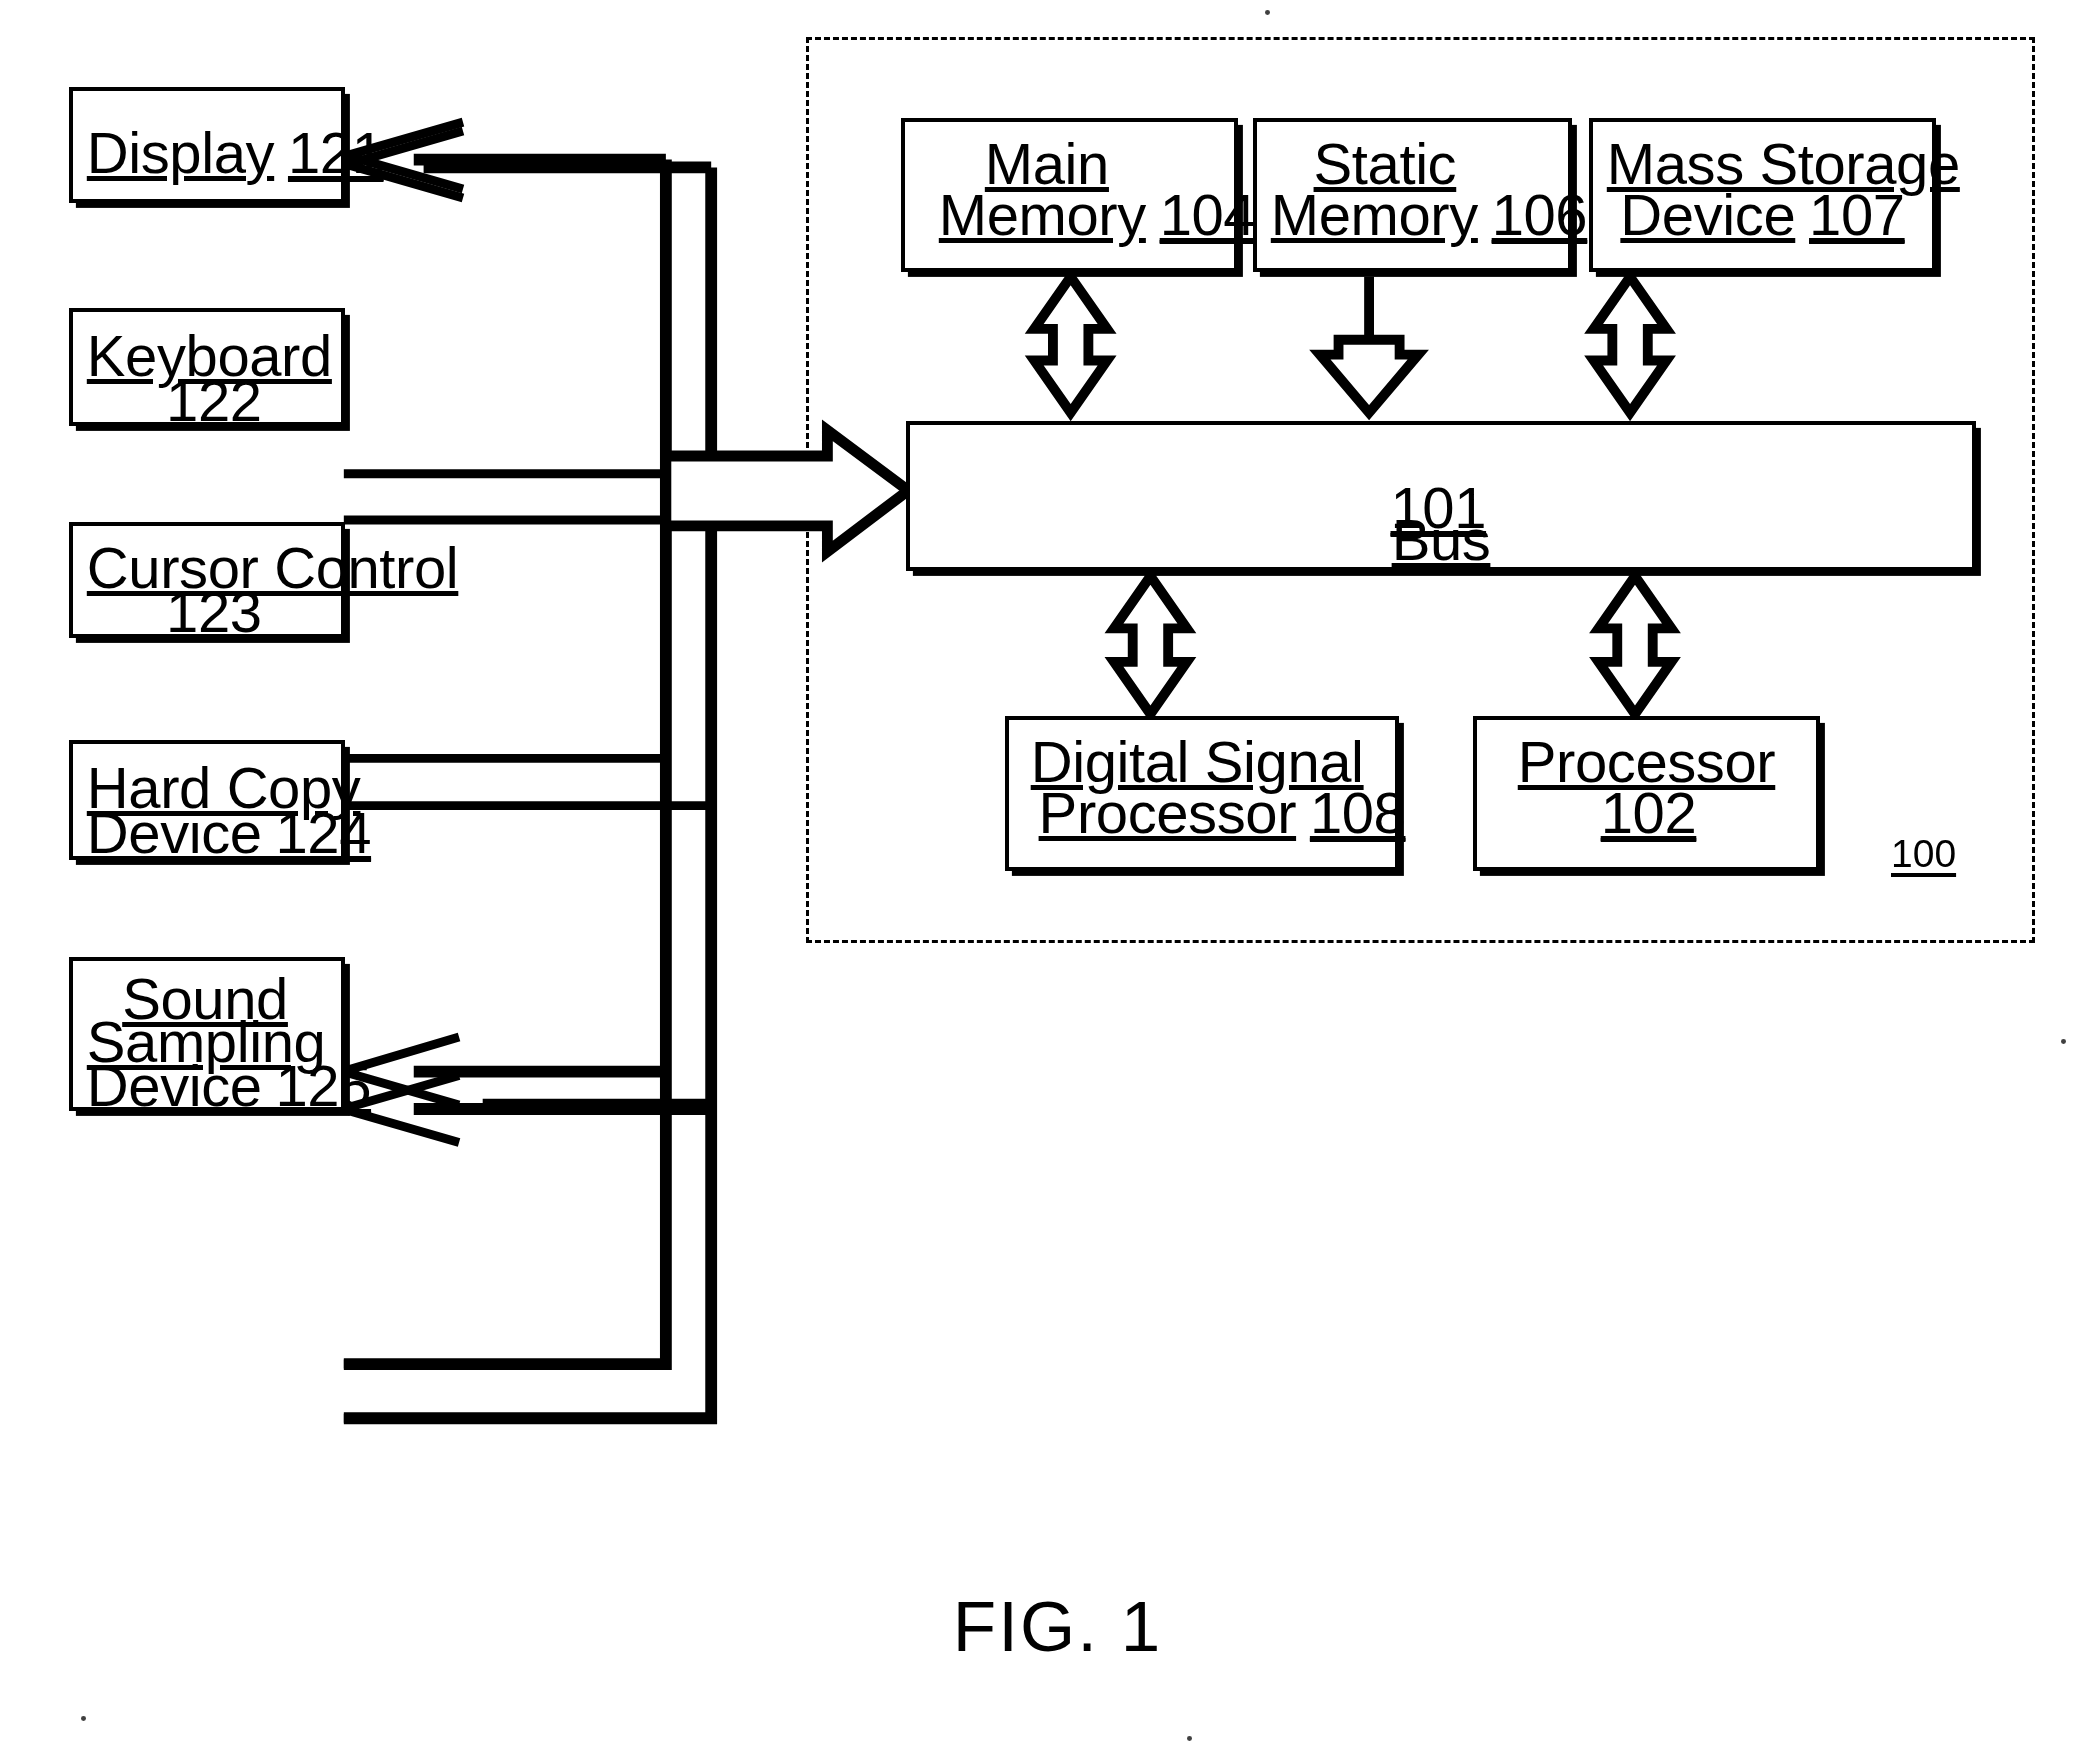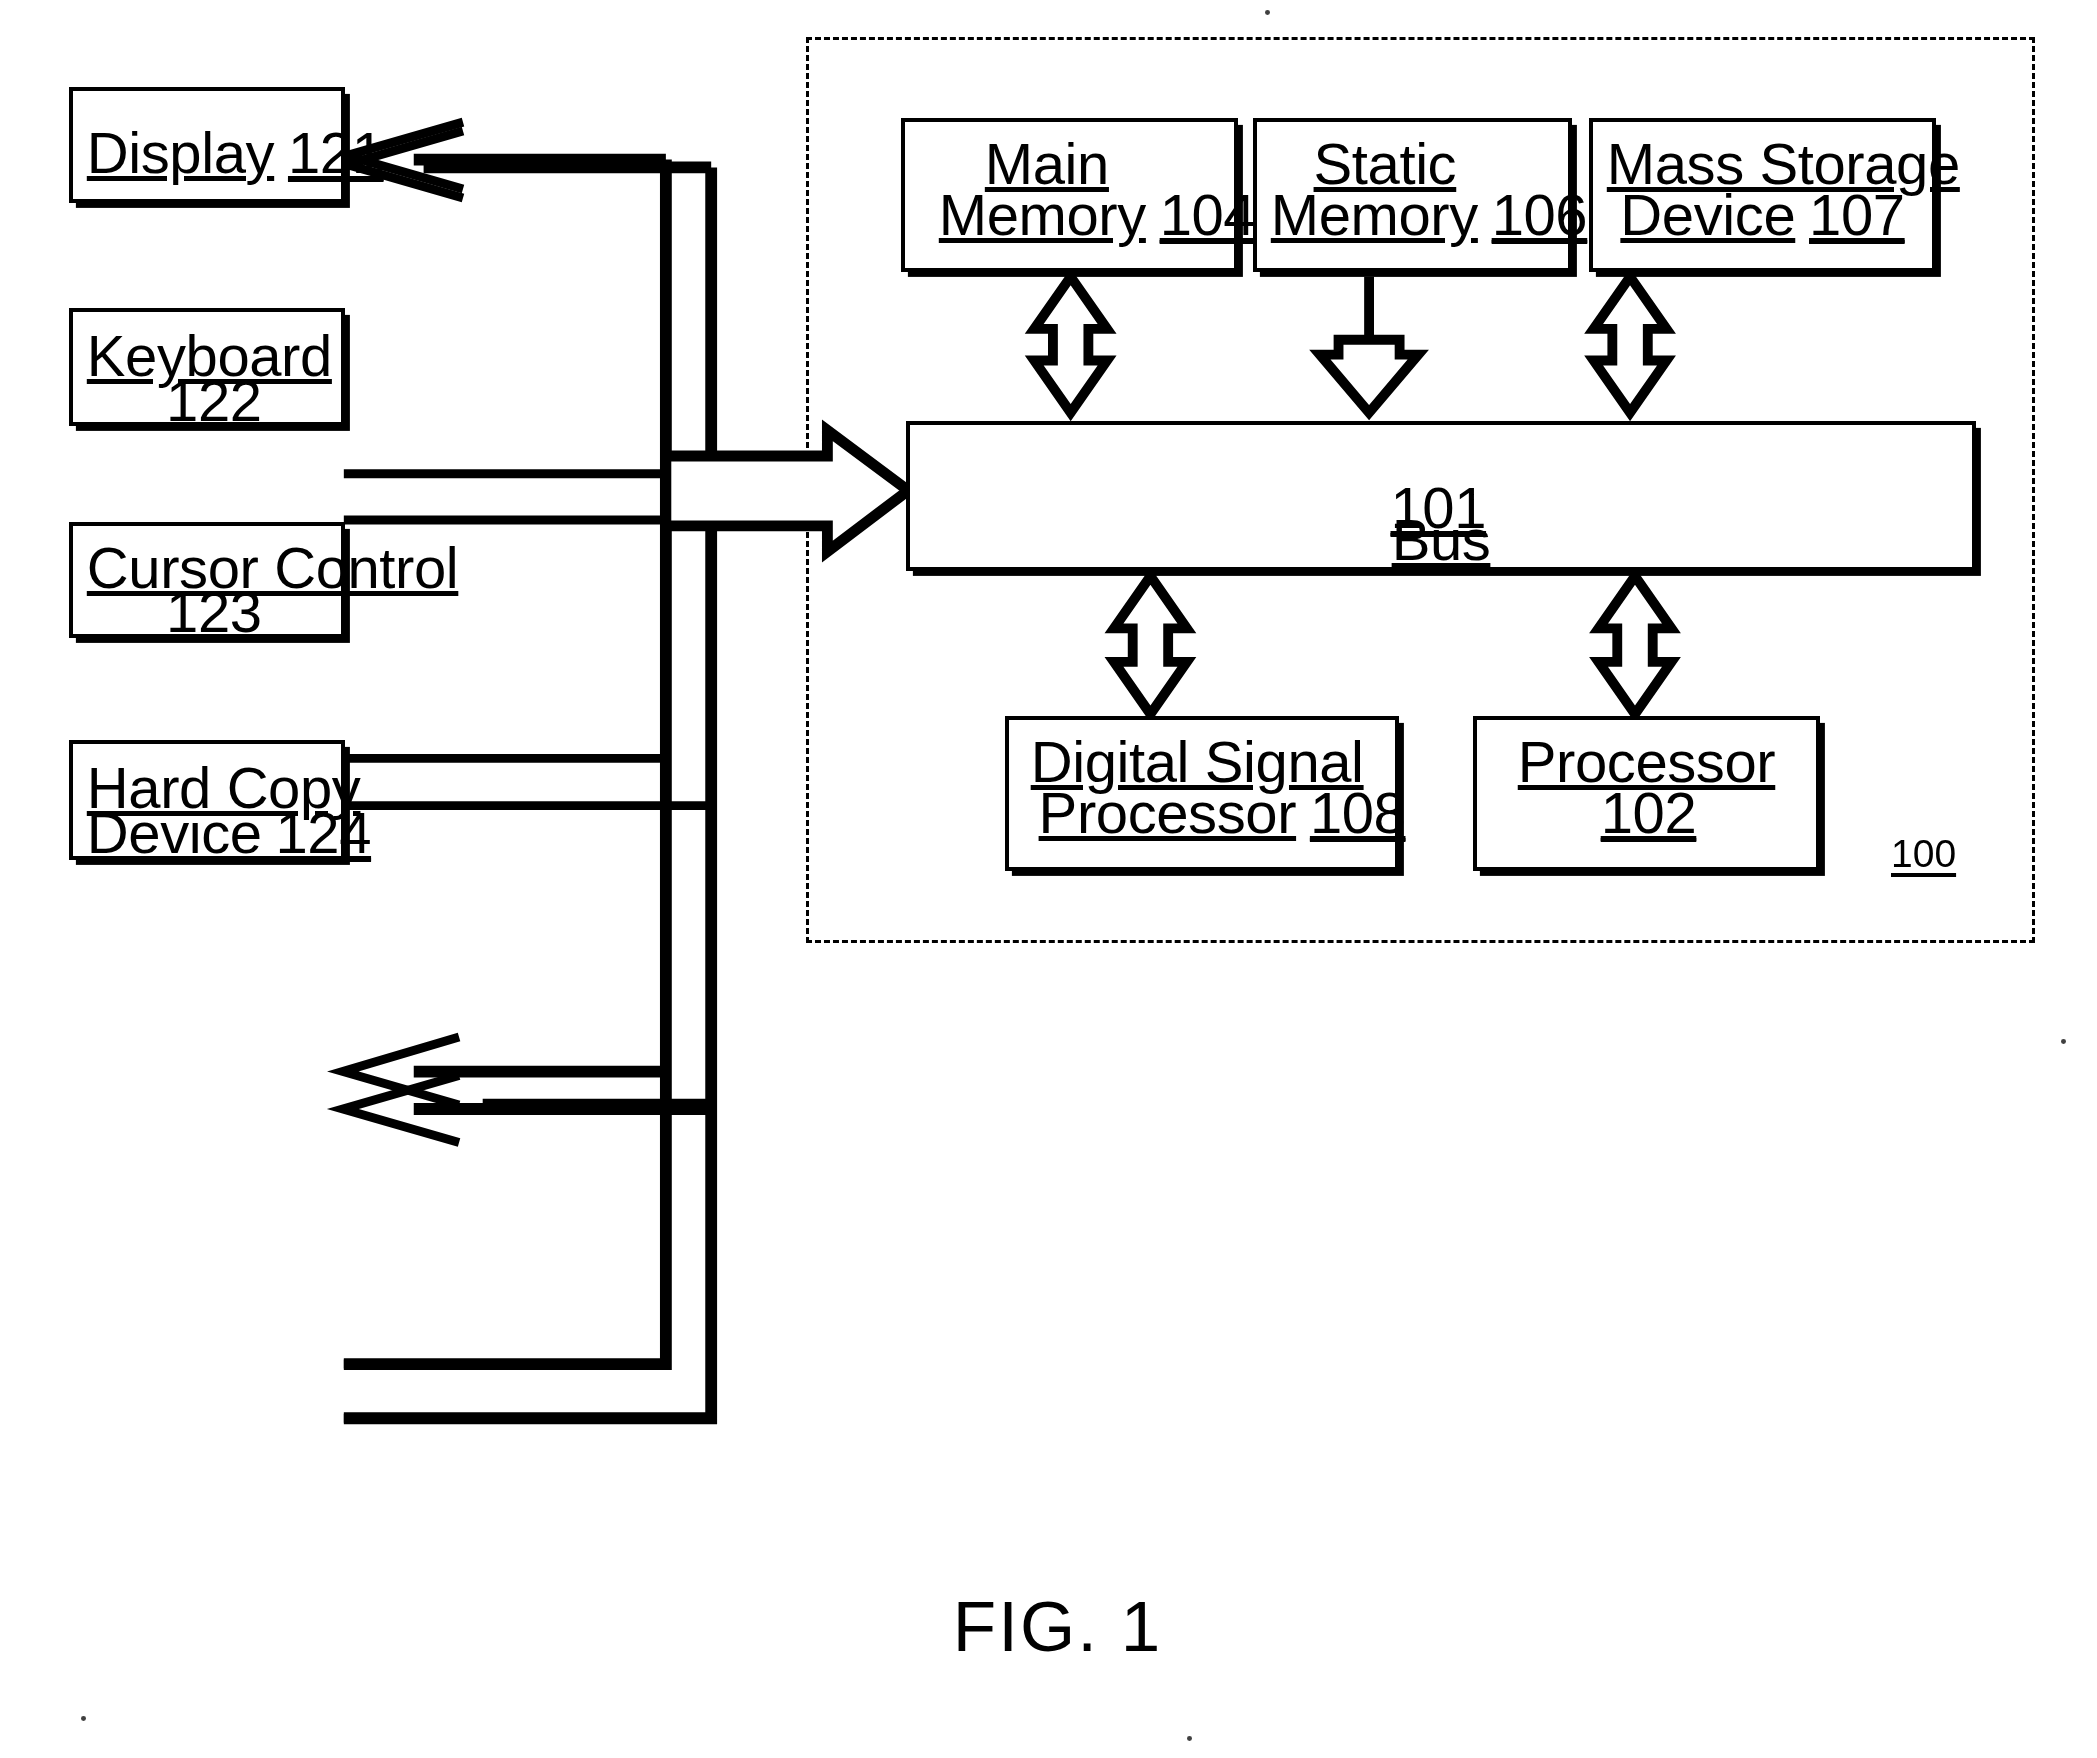--- a/index.html
+++ b/index.html
@@ -212,20 +212,31 @@
 
   <div class="node-box" style="left:69px; top:740px; width:276px; height:120px;">
     <div class="node-text line-c" style="top:11.8px; padding-right:27.6px;">
       <span>Hard Copy</span>
     </div>
     <div class="node-text line-c" style="top:57px;">
       <span>Device</span><span class="ref-num">124</span>
     </div>
   </div>
 
+  <div class="node-box" style="left:69px; top:957px; width:276px; height:154px;">
+    <div class="node-text line-c" style="top:5.9px; padding-right:17.7px;">
+      <span>Sound</span>
+    </div>
+    <div class="node-text line-c" style="top:49px; padding-right:17.7px;">
+      <span>Sampling</span>
+    </div>
+    <div class="node-text line-c" style="top:93px;">
+      <span>Device</span><span class="ref-num">125</span>
+    </div>
+  </div>
 
   <div class="node-box" style="left:901px; top:118px; width:337px; height:154px;">
     <div class="node-text line-c" style="top:9.9px; padding-right:59px;">
       <span>Main</span>
     </div>
     <div class="node-text line-c" style="top:61px;margin-left:20px;">
       <span>Memory</span><span class="ref-num">104</span>
     </div>
   </div>
 

